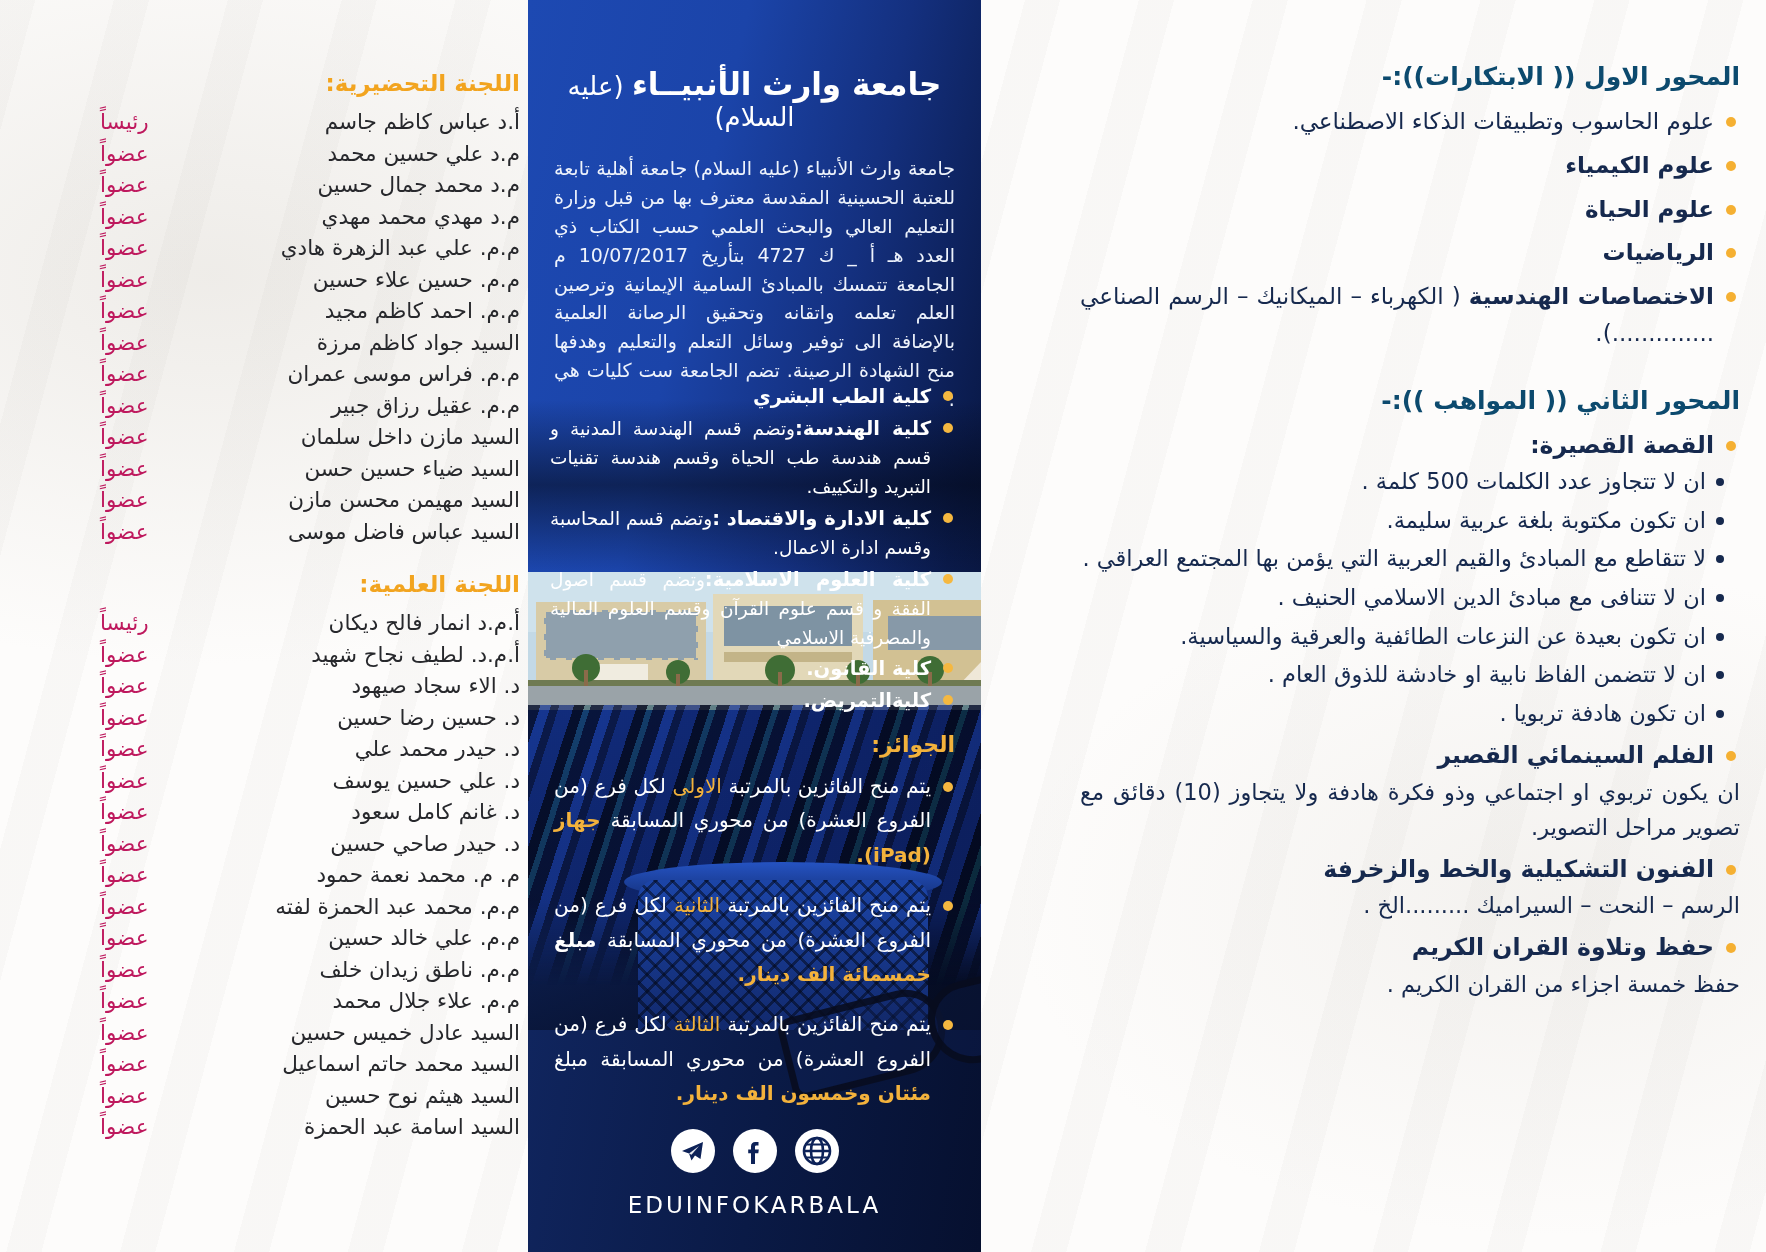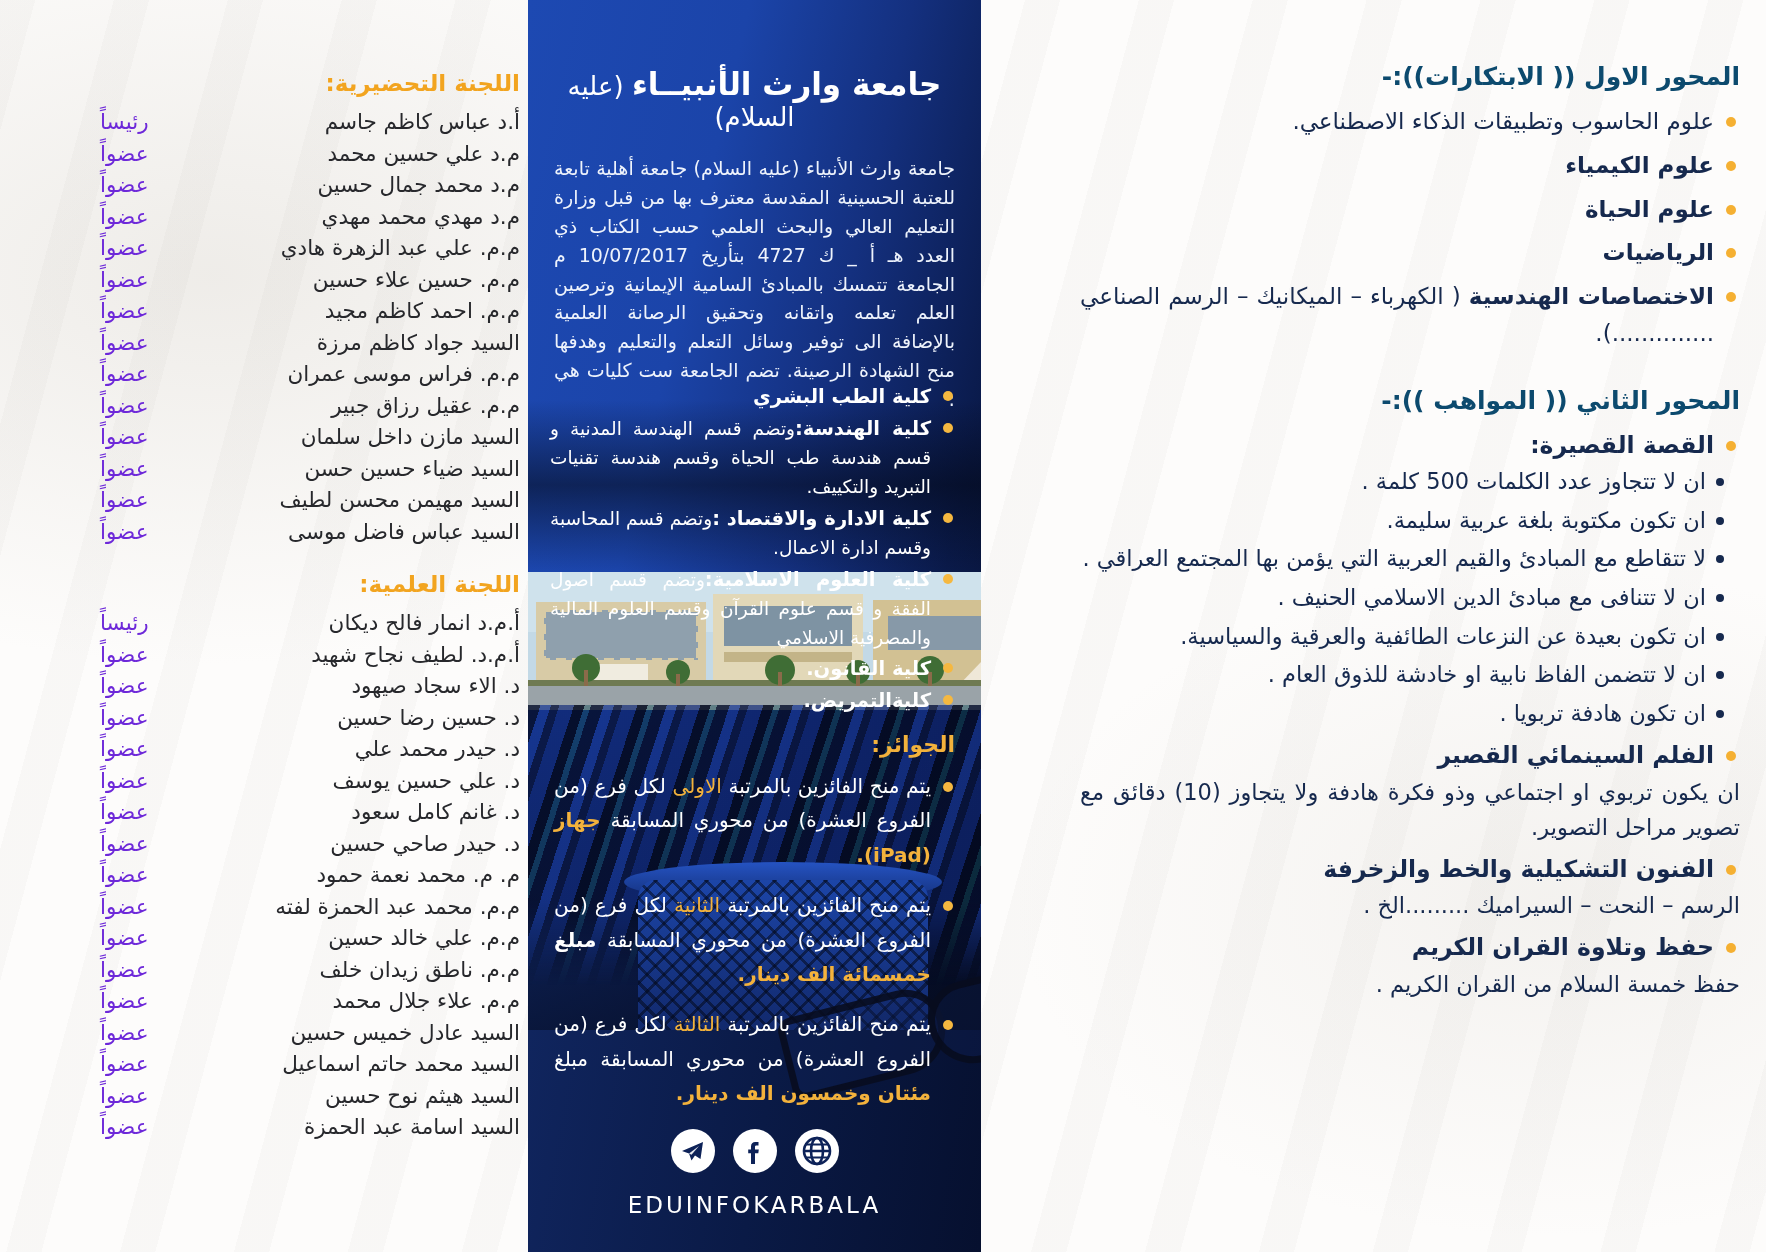--- a/index.html
+++ b/index.html
@@ -13,21 +13,21 @@
       radial-gradient(900px 560px at 88% 72%, rgba(210,205,196,.22), rgba(255,255,255,0) 60%),
       #fdfcfb;
     color:#1a2b52;
   }
   
   .col-left{position:absolute;left:100px;top:70px;width:420px;}
   .committee-title{color:#f2a41f;font-weight:700;font-size:23px;margin-bottom:10px;text-align:right;}
   .committee + .committee{margin-top:24px;}
   .member-row{display:flex;justify-content:space-between;align-items:baseline;line-height:31.5px;}
   .member-name{font-size:21.5px;color:#27282c;white-space:nowrap;}
-  .member-role{font-size:21.5px;color:#6d28d9;white-space:nowrap;}
+  .member-role{font-size:21.5px;color:#be185d;white-space:nowrap;}
   
   .panel{
     position:absolute;left:528px;top:0;width:453px;height:1252px;overflow:hidden;
     background:
       linear-gradient(to bottom, rgba(4,9,26,0) 46%, rgba(6,13,36,.45) 62%, rgba(4,9,26,.85) 88%, #04091c 100%),
       linear-gradient(103deg, #1d49b2 0%, #1b44a9 30%, #14307f 52%, #0a1a4a 74%, #060f2c 92%, #050b20 100%);
   }
   .panel-dark-band{position:absolute;left:0;top:400px;width:100%;height:170px;
     background:linear-gradient(to bottom, rgba(3,7,20,0), rgba(3,7,20,.55) 50%, rgba(3,7,20,0));}
   .campus-photo{position:absolute;left:0;top:572px;width:521px;height:138px;}
@@ -122,21 +122,21 @@
         <div class="axis-section">
           <div class="axis-section-heading">الفلم السينمائي القصير</div>
           <div class="axis-section-body">ان يكون تربوي او اجتماعي وذو فكرة هادفة ولا يتجاوز (10) دقائق مع تصوير مراحل التصوير.</div>
         </div>
         <div class="axis-section">
           <div class="axis-section-heading">الفنون التشكيلية والخط والزخرفة</div>
           <div class="axis-section-body">الرسم – النحت – السيراميك .........الخ .</div>
         </div>
         <div class="axis-section">
           <div class="axis-section-heading">حفظ وتلاوة القران الكريم</div>
-          <div class="axis-section-body">حفظ خمسة السلام من القران الكريم .</div>
+          <div class="axis-section-body">حفظ خمسة اجزاء من القران الكريم .</div>
         </div>
       </div>
   </div>
 </aside>
 
 <main class="panel">
   <div class="panel-dark-band"></div>
 
   <svg class="campus-photo" viewBox="0 0 521 138" preserveAspectRatio="none">
     <rect x="0" y="0" width="521" height="138" fill="#c3d9e6"></rect>
@@ -270,21 +270,21 @@
       </div>
       <div class="member-row">
         <span class="member-name">السيد مازن داخل سلمان</span>
         <span class="member-role">عضواً</span>
       </div>
       <div class="member-row">
         <span class="member-name">السيد ضياء حسين حسن</span>
         <span class="member-role">عضواً</span>
       </div>
       <div class="member-row">
-        <span class="member-name">السيد مهيمن محسن لطيف</span>
+        <span class="member-name">السيد مهيمن محسن مازن</span>
         <span class="member-role">عضواً</span>
       </div>
       <div class="member-row">
         <span class="member-name">السيد عباس فاضل موسى</span>
         <span class="member-role">عضواً</span>
       </div>
     </section>
     <section class="committee">
       <div class="committee-title">اللجنة العلمية:</div>
       <div class="member-row">

